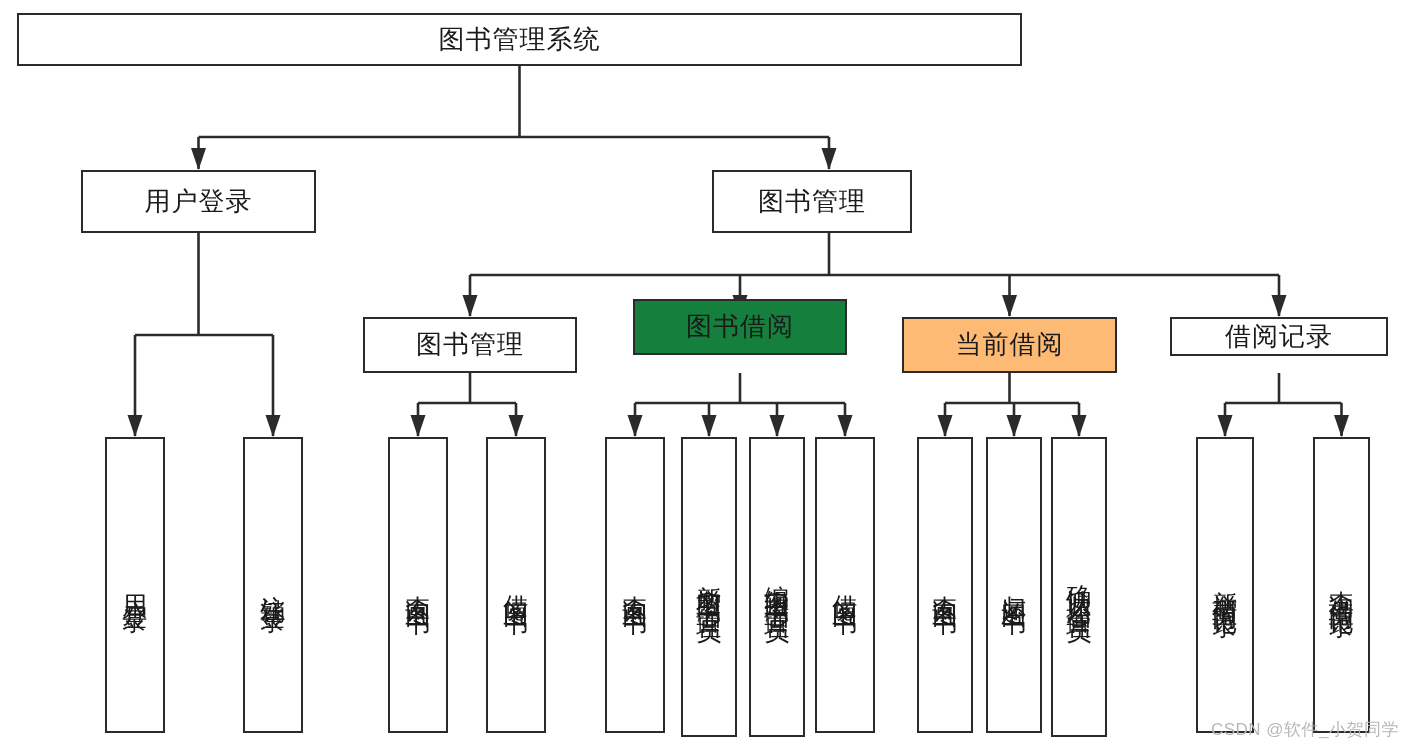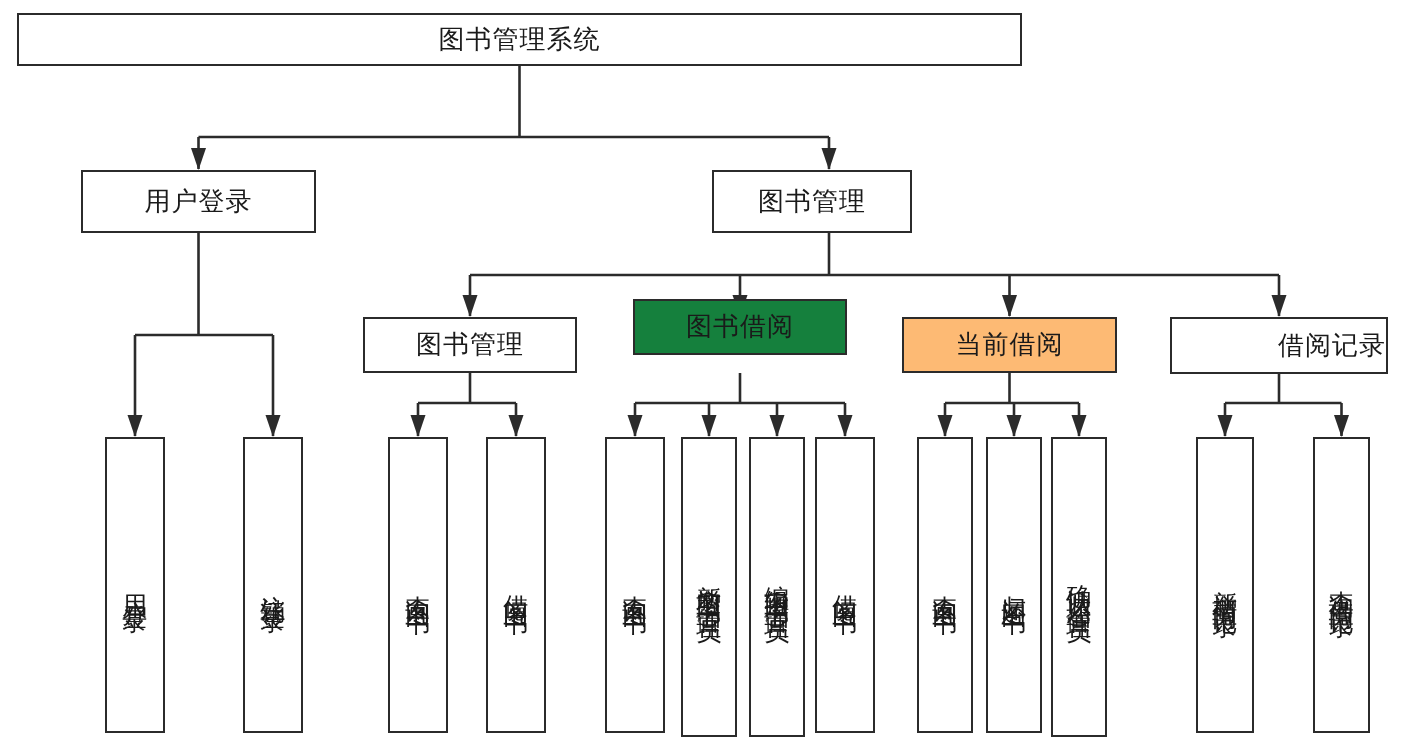--- a/index.html
+++ b/index.html
@@ -85,21 +85,21 @@
       </div>
       <div class="node h" style="left: 363px; top: 317px; width: 214px; height: 56px; border-color: rgb(43, 43, 43); background: rgb(255, 255, 255);">
         <span class="lbl" style="color: rgb(26, 26, 26);">图书管理</span>
       </div>
       <div class="node h" style="left: 633px; top: 299px; width: 214px; height: 56px; border-color: rgb(43, 43, 43); background: #15803d;">
         <span class="lbl" style="color: rgb(26, 26, 26);">图书借阅</span>
       </div>
       <div class="node h" style="left: 902px; top: 317px; width: 215px; height: 56px; border-color: rgb(43, 43, 43); background: #fdba74;">
         <span class="lbl" style="color: rgb(26, 26, 26);">当前借阅</span>
       </div>
-      <div class="node h" style="left: 1170px; top: 317px; width: 218px; height: 57px; border-color: rgb(43, 43, 43); background: rgb(255, 255, 255); justify-content: flex-end;">
+      <div class="node h" style="left: 1170px; top: 317px; width: 218px; height: 39px; border-color: rgb(43, 43, 43); background: rgb(255, 255, 255);">
         <span class="lbl" style="color: rgb(26, 26, 26);">借阅记录</span>
       </div>
       <div class="node v" style="left: 105px; top: 437px; width: 60px; height: 296px; border-color: rgb(43, 43, 43); background: rgb(255, 255, 255);">
         <span class="lbl" style="color: rgb(26, 26, 26);">用户登录</span>
       </div>
       <div class="node v" style="left: 243px; top: 437px; width: 60px; height: 296px; border-color: rgb(43, 43, 43); background: rgb(255, 255, 255);">
         <span class="lbl" style="color: rgb(26, 26, 26);">注销登录</span>
       </div>
       <div class="node v" style="left: 388px; top: 437px; width: 60px; height: 296px; border-color: rgb(43, 43, 43); background: rgb(255, 255, 255);">
         <span class="lbl" style="color: rgb(26, 26, 26);">查询图书</span>
@@ -128,13 +128,14 @@
       <div class="node v" style="left: 1051px; top: 437px; width: 56px; height: 300px; border-color: rgb(43, 43, 43); background: rgb(255, 255, 255);">
         <span class="lbl" style="color: rgb(26, 26, 26);">确认归还（管理员）</span>
       </div>
       <div class="node v" style="left: 1196px; top: 437px; width: 58px; height: 296px; border-color: rgb(43, 43, 43); background: rgb(255, 255, 255);">
         <span class="lbl" style="color: rgb(26, 26, 26);">新增借阅记录</span>
       </div>
       <div class="node v" style="left: 1313px; top: 437px; width: 57px; height: 296px; border-color: rgb(43, 43, 43); background: rgb(255, 255, 255);">
         <span class="lbl" style="color: rgb(26, 26, 26);">查询借阅记录</span>
       </div>
     </div>
+  <div id="watermark">CSDN @软件_小贺同学</div>
 </div>
 
 </body></html>

